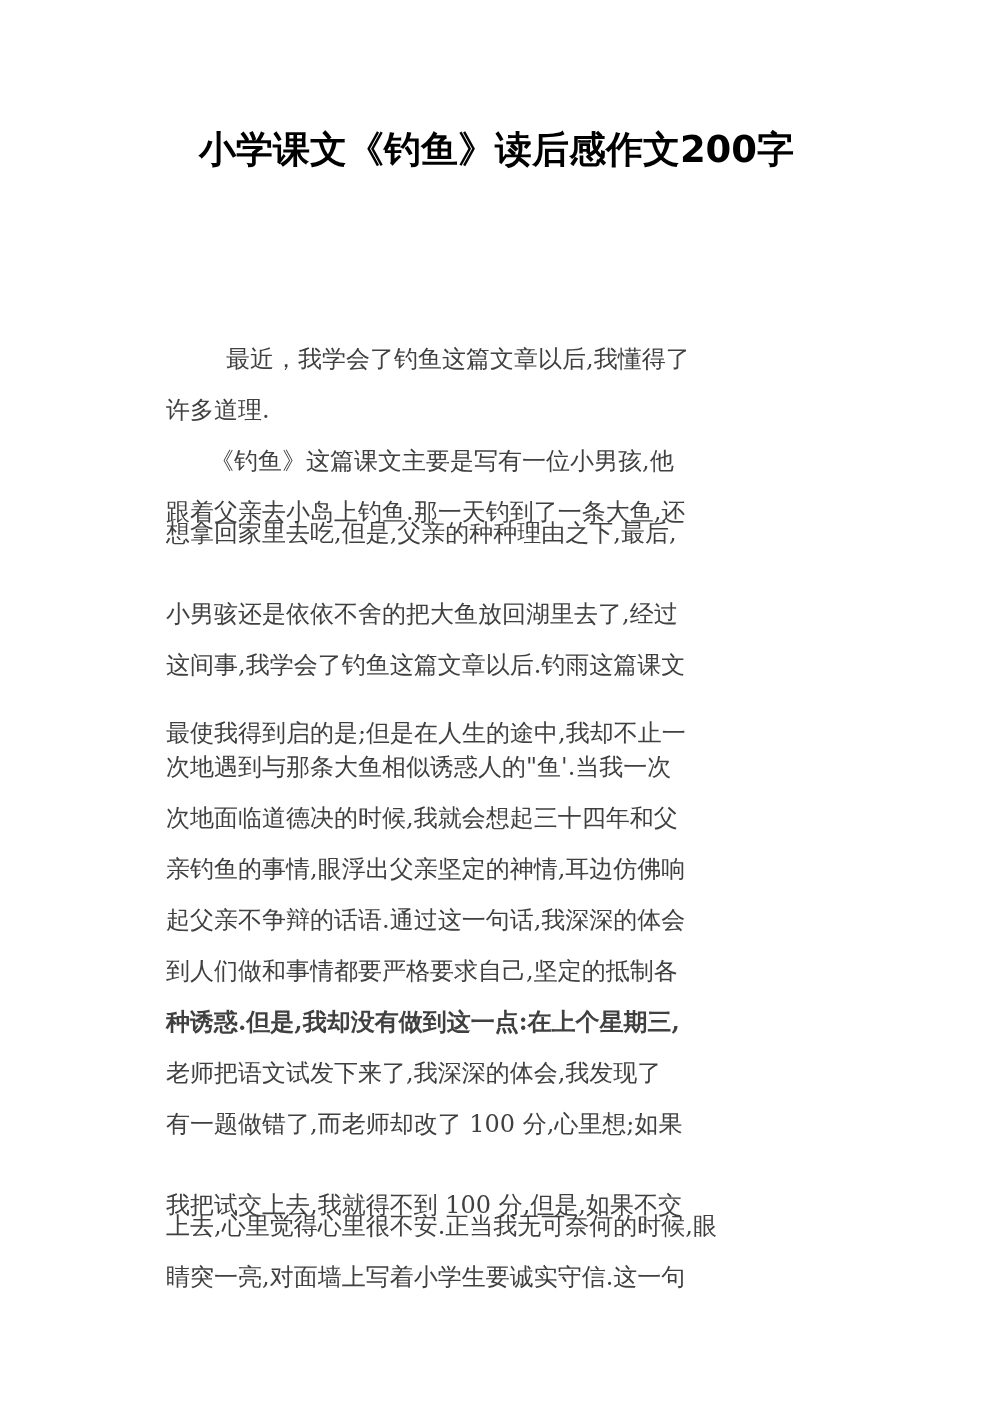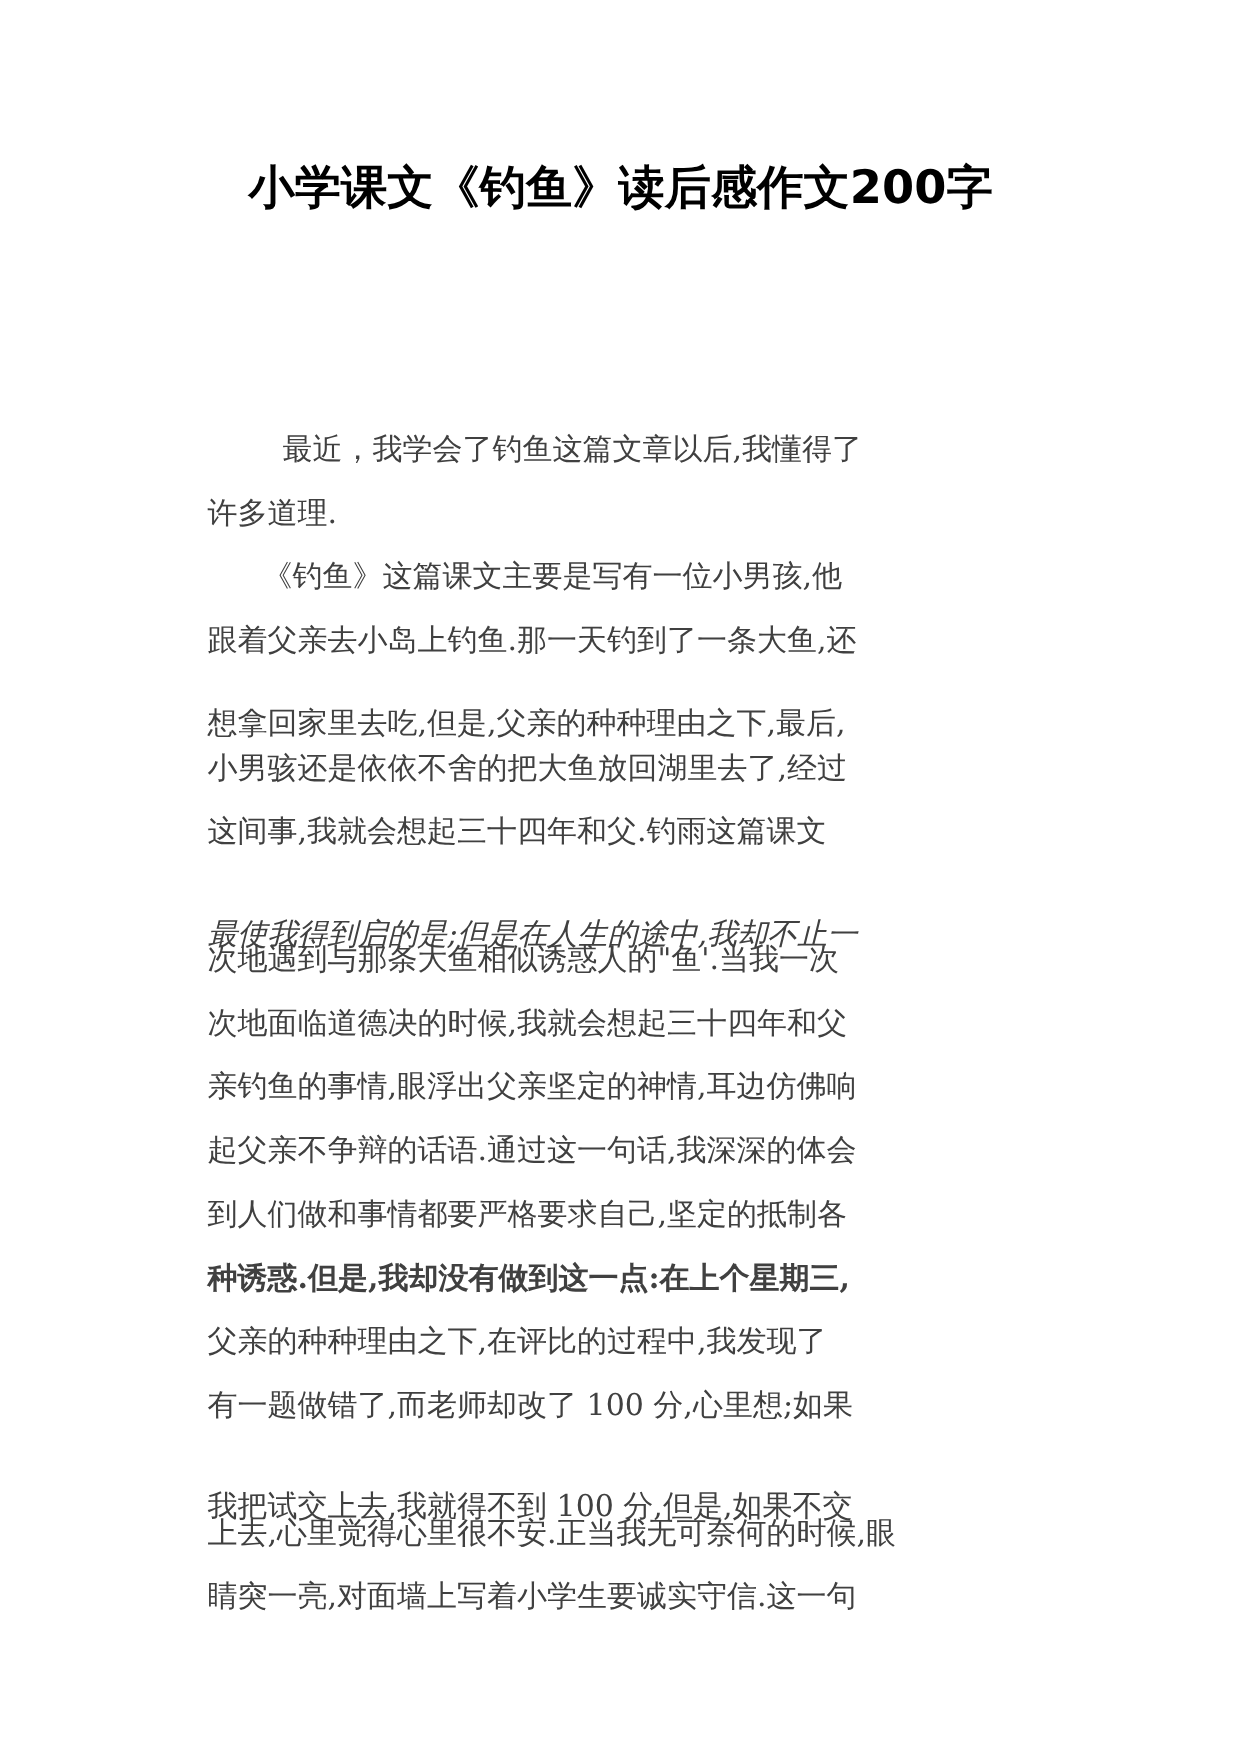--- a/index.html
+++ b/index.html
@@ -55,29 +55,29 @@
   <div class="title l1">小学课文《钓鱼》读后感作文200字</div>
 
   <div>
     <div class="body-line indent" style="top:306px;">最近，我学会了钓鱼这篇文章以后,我懂得了</div>
     <div class="body-line" style="top:357px;">许多道理.</div>
   </div>
 
   <div>
     <div class="body-line indent2" style="top:408px;">《钓鱼》这篇课文主要是写有一位小男孩,他</div>
     <div class="body-line" style="top:459px;">跟着父亲去小岛上钓鱼.那一天钓到了一条大鱼,还</div>
-    <div class="body-line" style="top:525px;">想拿回家里去吃,但是,父亲的种种理由之下,最后,</div>
+    <div class="body-line" style="top:480px;">想拿回家里去吃,但是,父亲的种种理由之下,最后,</div>
     <div class="body-line" style="top:561px;">小男骇还是依依不舍的把大鱼放回湖里去了,经过</div>
-    <div class="body-line" style="top:612px;">这间事,我就会想起三十四年和父.钓雨这篇课文</div>
-    <div class="body-line" style="top:694px;font-style:italic;">最使我得到启的是;但是在人生的途中,我却不止一</div>
+    <div class="body-line" style="top:612px;">这间事,我学会了钓鱼这篇文章以后.钓雨这篇课文</div>
+    <div class="body-line" style="top:680px;">最使我得到启的是;但是在人生的途中,我却不止一</div>
     <div class="body-line" style="top:714px;">次地遇到与那条大鱼相似诱惑人的"鱼'.当我一次</div>
     <div class="body-line" style="top:765px;text-align:center;">次地面临道德决的时候,我就会想起三十四年和父</div>
     <div class="body-line" style="top:816px;">亲钓鱼的事情,眼浮出父亲坚定的神情,耳边仿佛响</div>
     <div class="body-line" style="top:867px;">起父亲不争辩的话语.通过这一句话,我深深的体会</div>
     <div class="body-line" style="top:918px;">到人们做和事情都要严格要求自己,坚定的抵制各</div>
     <div class="body-line" style="top:969px;font-weight:bold;">种诱惑.但是,我却没有做到这一点:在上个星期三,</div>
-    <div class="body-line" style="top:1020px;">父亲的种种理由之下,在评比的过程中,我发现了</div>
+    <div class="body-line" style="top:1020px;">老师把语文试发下来了,我深深的体会,我发现了</div>
     <div class="body-line" style="top:1071px;">有一题做错了,而老师却改了 100 分,心里想;如果</div>
     <div class="body-line" style="top:1152px;">我把试交上去,我就得不到 100 分,但是,如果不交</div>
     <div class="body-line" style="top:1173px;">上去,心里觉得心里很不安.正当我无可奈何的时候,眼</div>
     <div class="body-line" style="top:1224px;">睛突一亮,对面墙上写着小学生要诚实守信.这一句</div>
   </div>
 </div>
 
 </body></html>

